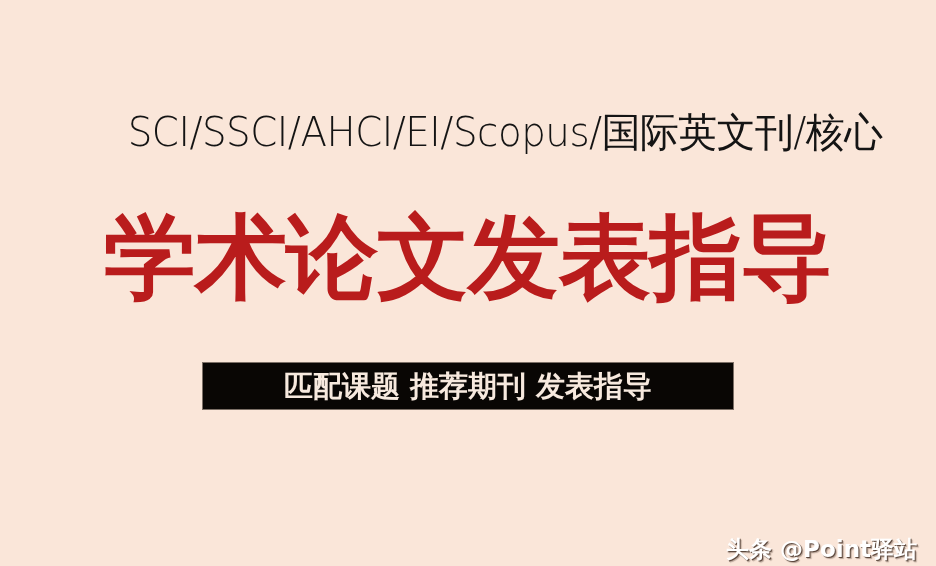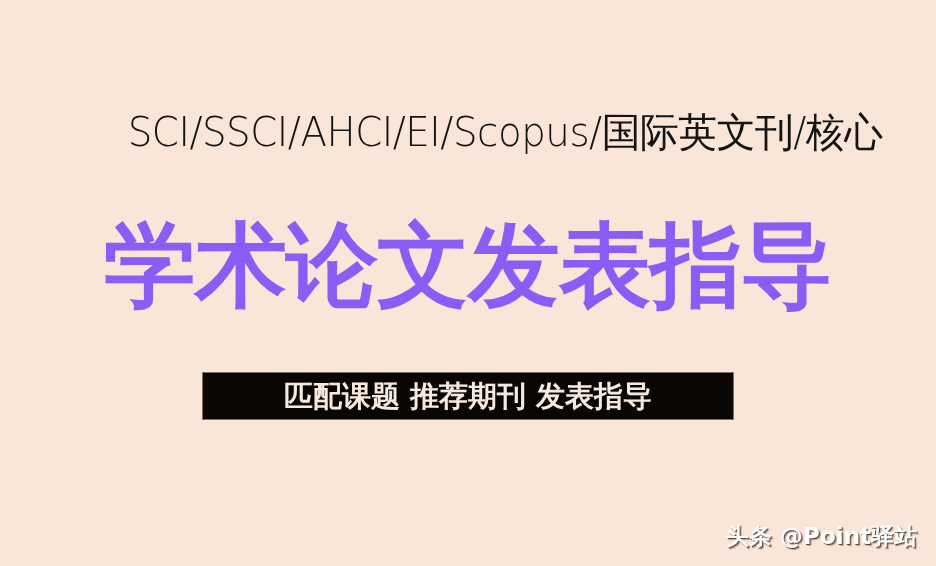--- a/index.html
+++ b/index.html
@@ -53,34 +53,34 @@
     left: 0;
     top: 206px;
     width: 936px;
     height: 118px;
     display: flex;
     align-items: center;
     justify-content: center;
   }
 
   #title-text {
-    font-family: Liberation Sans, sans-serif;
+    font-family: Liberation Mono, monospace;
     font-size: 92px;
     font-weight: 700;
-    color: #8b5cf6;
+    color: #b91c1c;
     letter-spacing: -1px;
     white-space: nowrap;
     line-height: 1;
   }
 
   
   #banner-row {
     position: absolute;
     left: 0;
-    top: 373px;
+    top: 363px;
     width: 936px;
     height: 46px;
     display: flex;
     align-items: center;
     justify-content: center;
   }
 
   #banner {
     background: #090604;
     width: 530px;
@@ -99,21 +99,21 @@
     color: #F7E9DE;
     letter-spacing: 0px;
     white-space: pre;
     line-height: 1;
   }
 
   
   #watermark {
     position: absolute;
     right: 19px;
-    top: 521px;
+    top: 534px;
     height: 30px;
     display: flex;
     align-items: center;
   }
 
   #watermark-text {
     font-family: "DejaVu Sans", "Liberation Sans", sans-serif;
     font-size: 23px;
     font-weight: 700;
     color: #FFFFFF;

